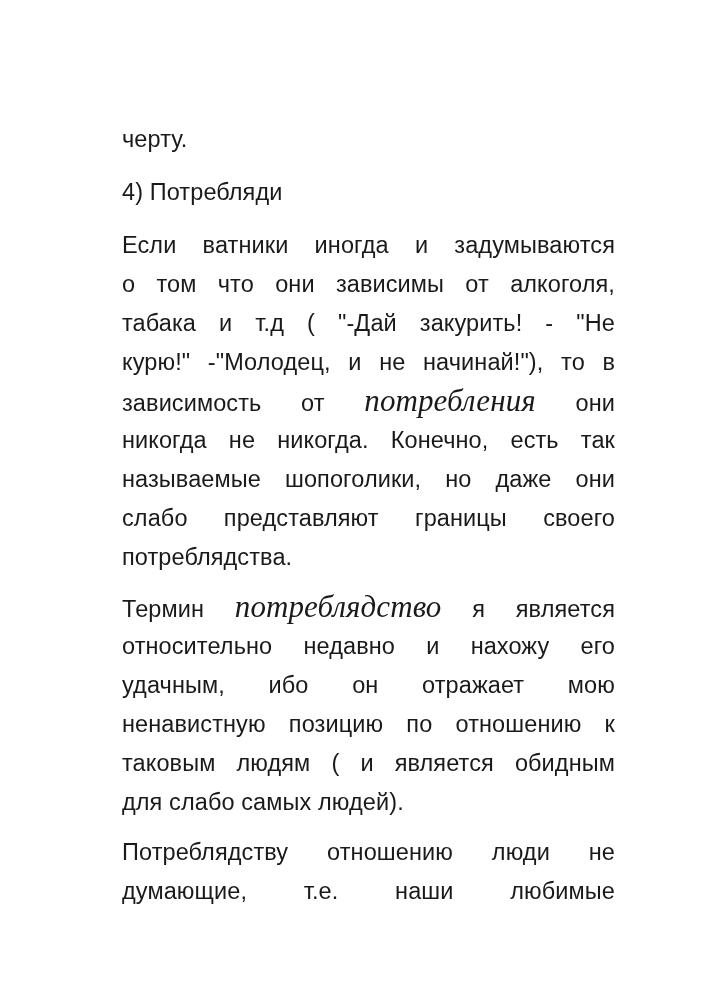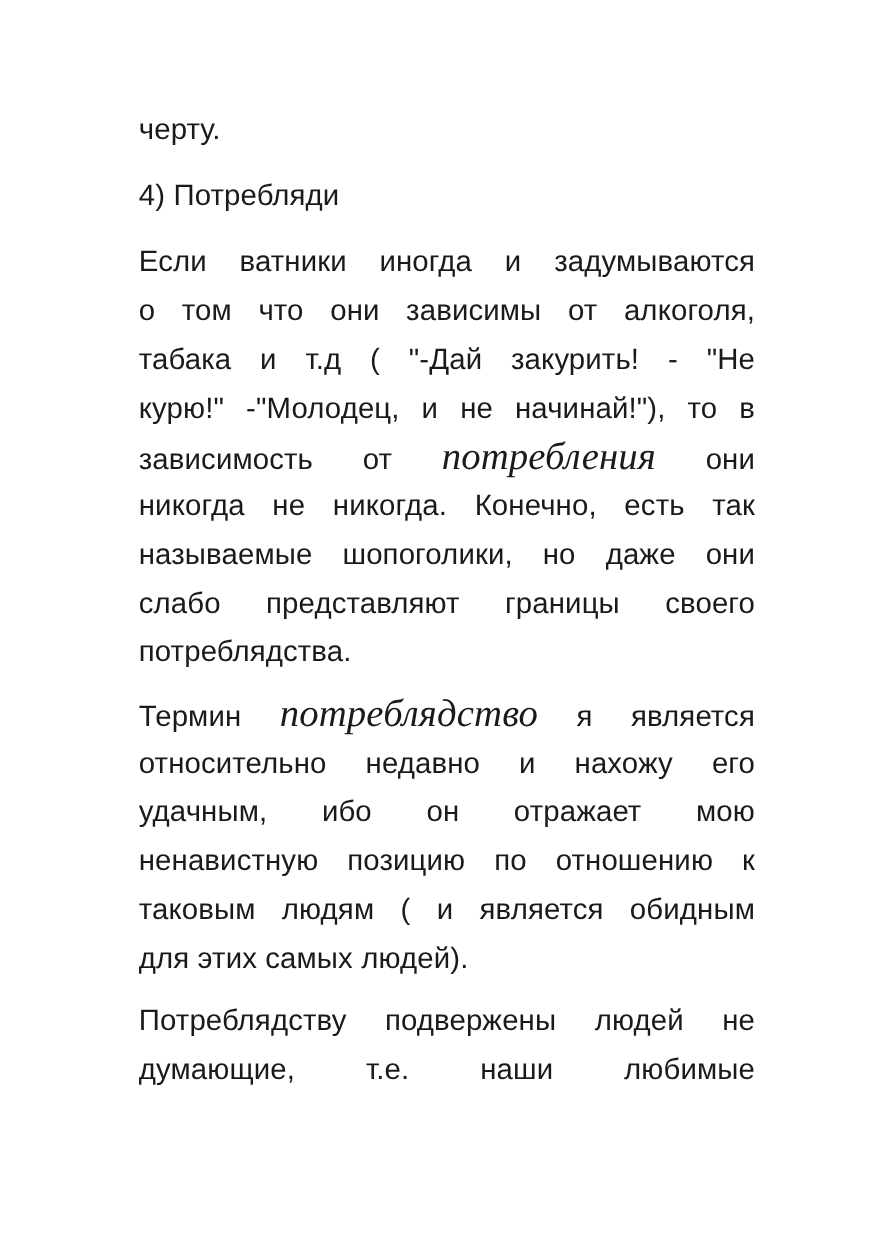--- a/index.html
+++ b/index.html
@@ -1,20 +1,20 @@
 <!DOCTYPE html>
 <html><head>
 <meta charset="utf-8">
 <style>
   html, body { margin: 0; padding: 0; background: #ffffff; }
   body { width: 706px; height: 1000px; position: relative; overflow: hidden;
          font-family: "Liberation Sans", "DejaVu Sans", sans-serif; color: #1a1a1a; }
   .page { position: absolute; left: 107px; top: 0; width: 493px; }
-  .line { position: absolute; left: 4px; width: 493px; font-size: 23.5px; line-height: 30px;
-          white-space: nowrap; letter-spacing: 0.1px; }
+  .line { position: absolute; left: 15px; width: 493px; font-size: 23.5px; line-height: 30px;
+          white-space: nowrap; letter-spacing: 0.1px; margin-top: 36px; }
   .just { text-align: justify; text-align-last: justify; }
   .heading { font-weight: normal; }
   .it { font-family: "Liberation Serif", "DejaVu Serif", serif; font-style: italic; font-size: 31px; }
 </style>
 </head>
 <body>
 
 <div class="page">
   <div class="line" style="top:88px">черту.</div>
   <div class="line heading" style="top:141px">4) Потребляди</div>
@@ -30,20 +30,20 @@
     <div class="line just" style="top:467px">слабо представляют границы своего</div>
     <div class="line" style="top:506px">потреблядства.</div>
   </div>
 
   <div>
     <div class="line just" style="top:556px"><span>Термин</span> <span class="it">потреблядство</span> <span>я является</span></div>
     <div class="line just" style="top:595px">относительно недавно и нахожу его</div>
     <div class="line just" style="top:634px">удачным, ибо он отражает мою</div>
     <div class="line just" style="top:673px">ненавистную позицию по отношению к</div>
     <div class="line just" style="top:712px">таковым людям ( и является обидным</div>
-    <div class="line" style="top:751px">для этих самых людей).</div>
+    <div class="line" style="top:751px">для слабо самых людей).</div>
   </div>
 
   <div>
-    <div class="line just" style="top:801px">Потреблядству подвержены людей не</div>
+    <div class="line just" style="top:801px">Потреблядству отношению люди не</div>
     <div class="line just" style="top:840px">думающие, т.е. наши любимые</div>
   </div>
 </div>
 
 </body></html>

